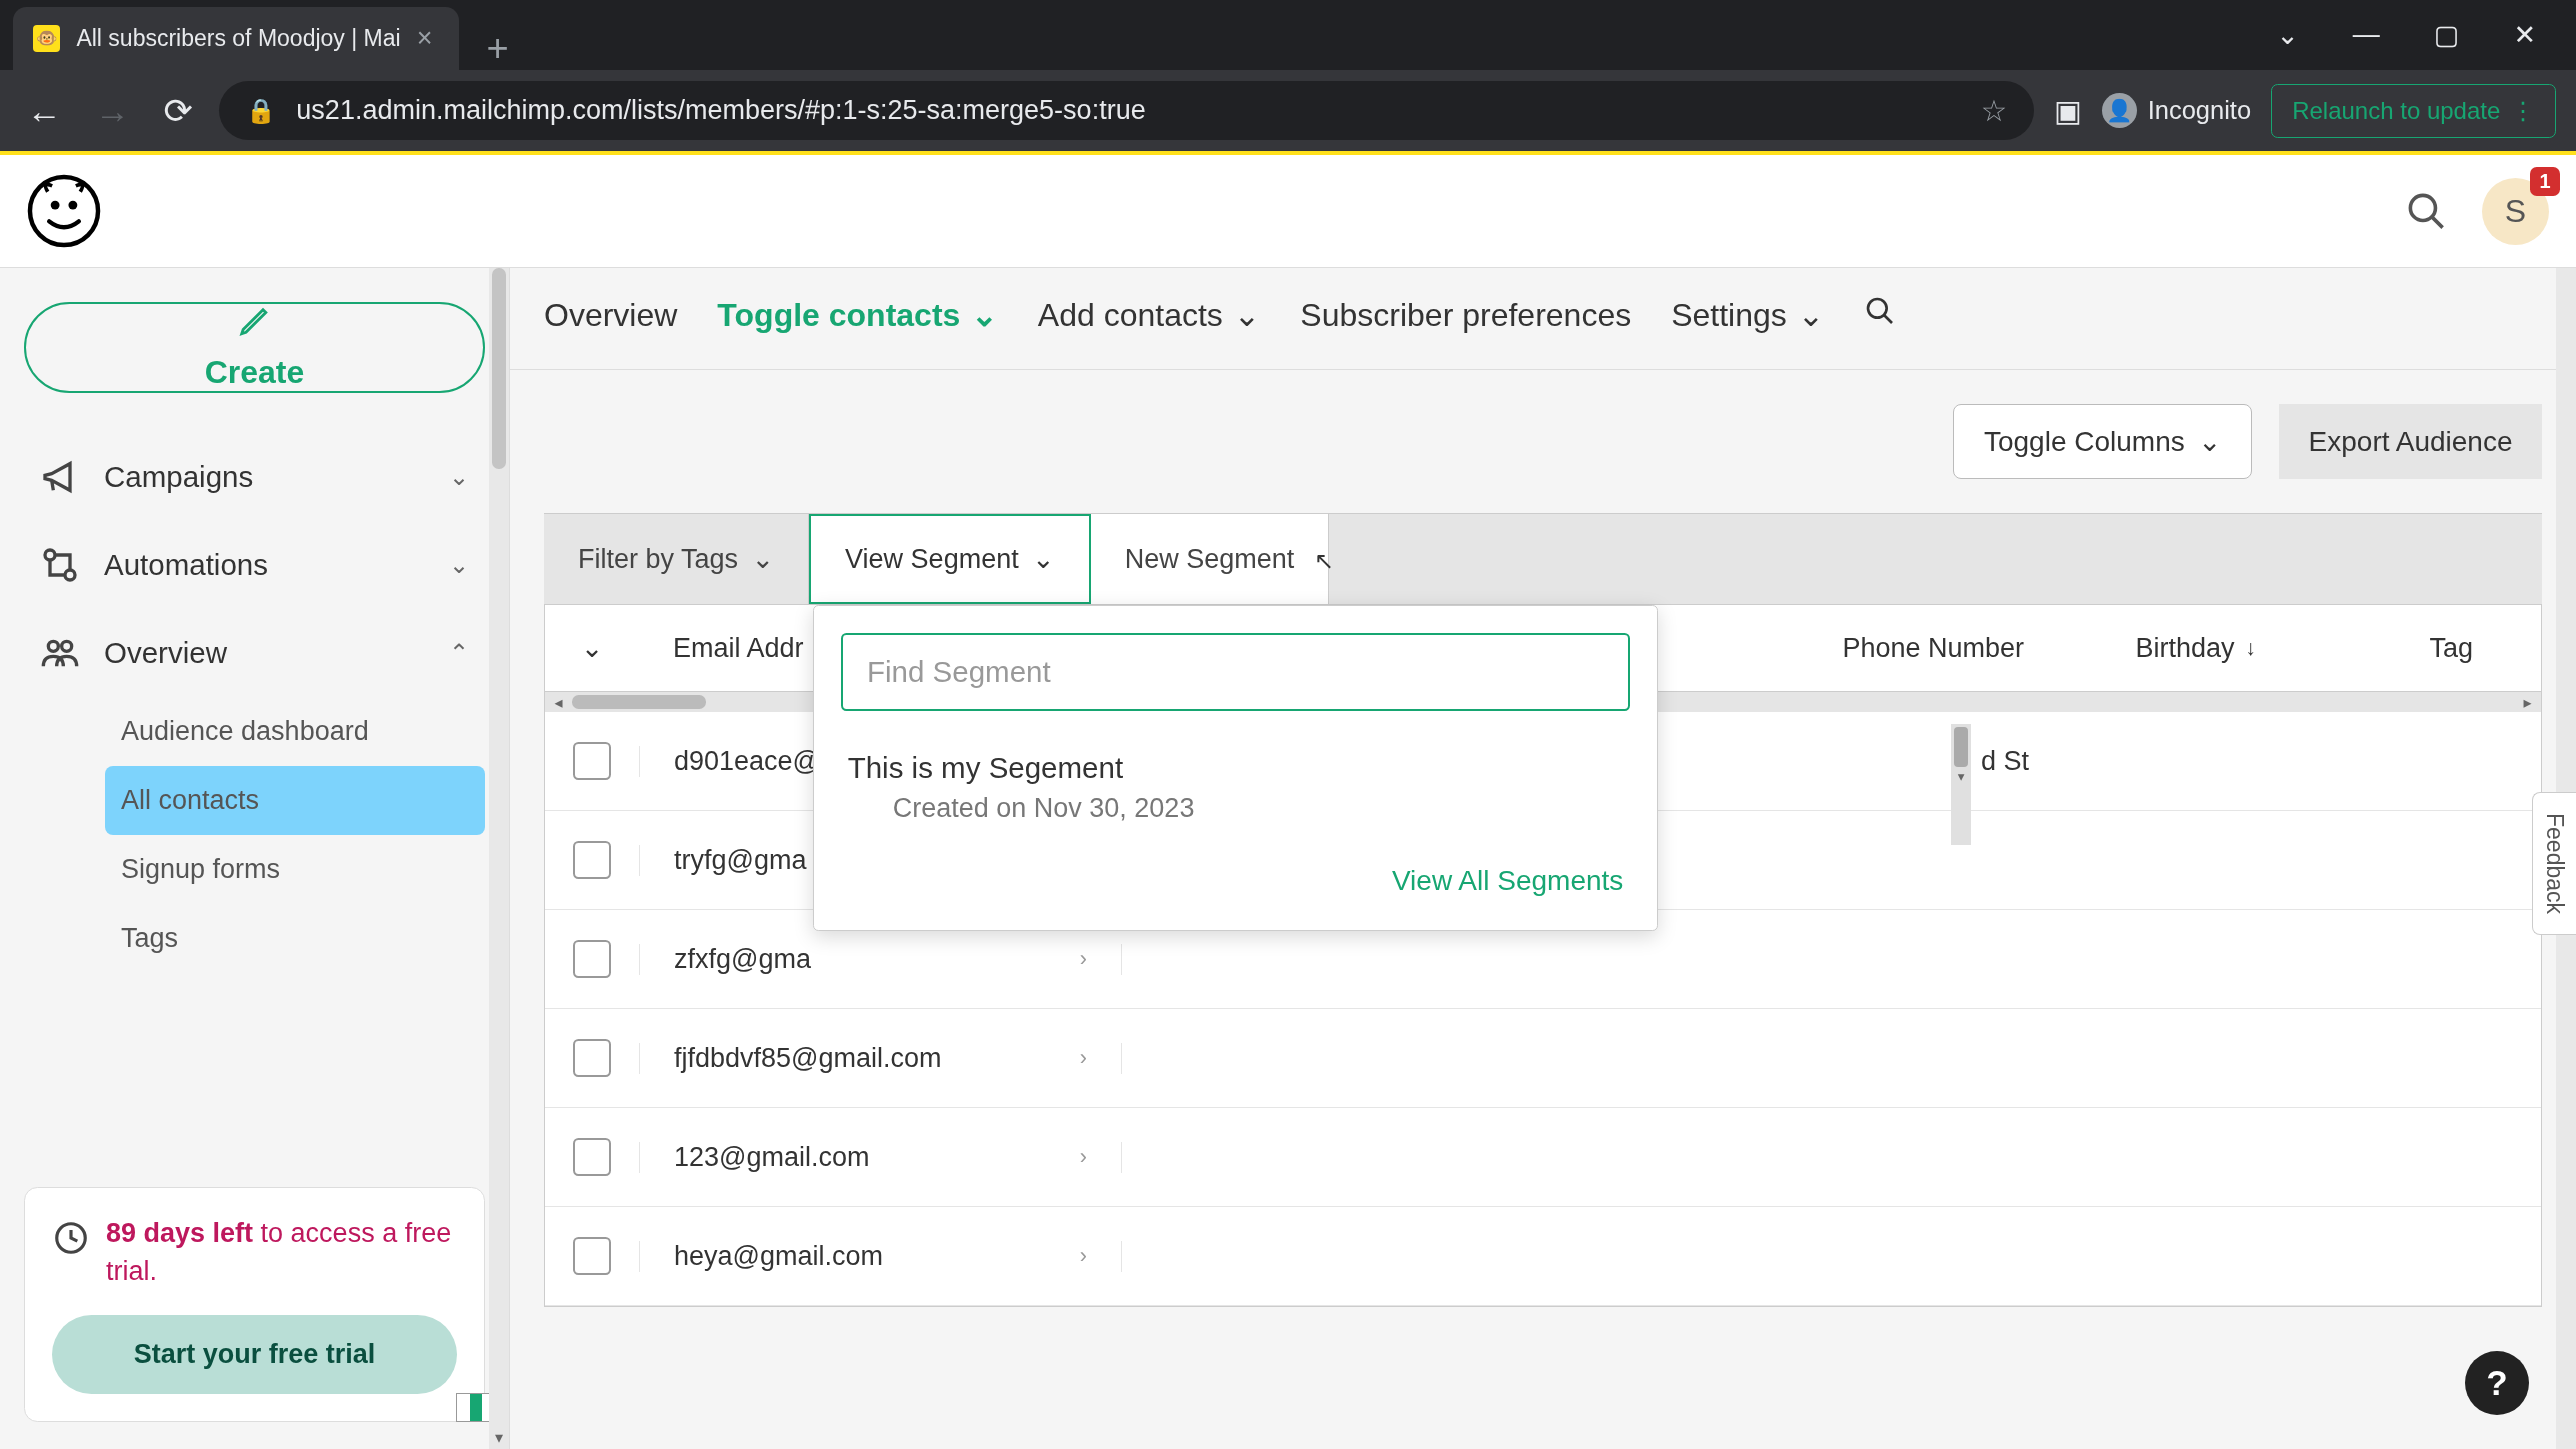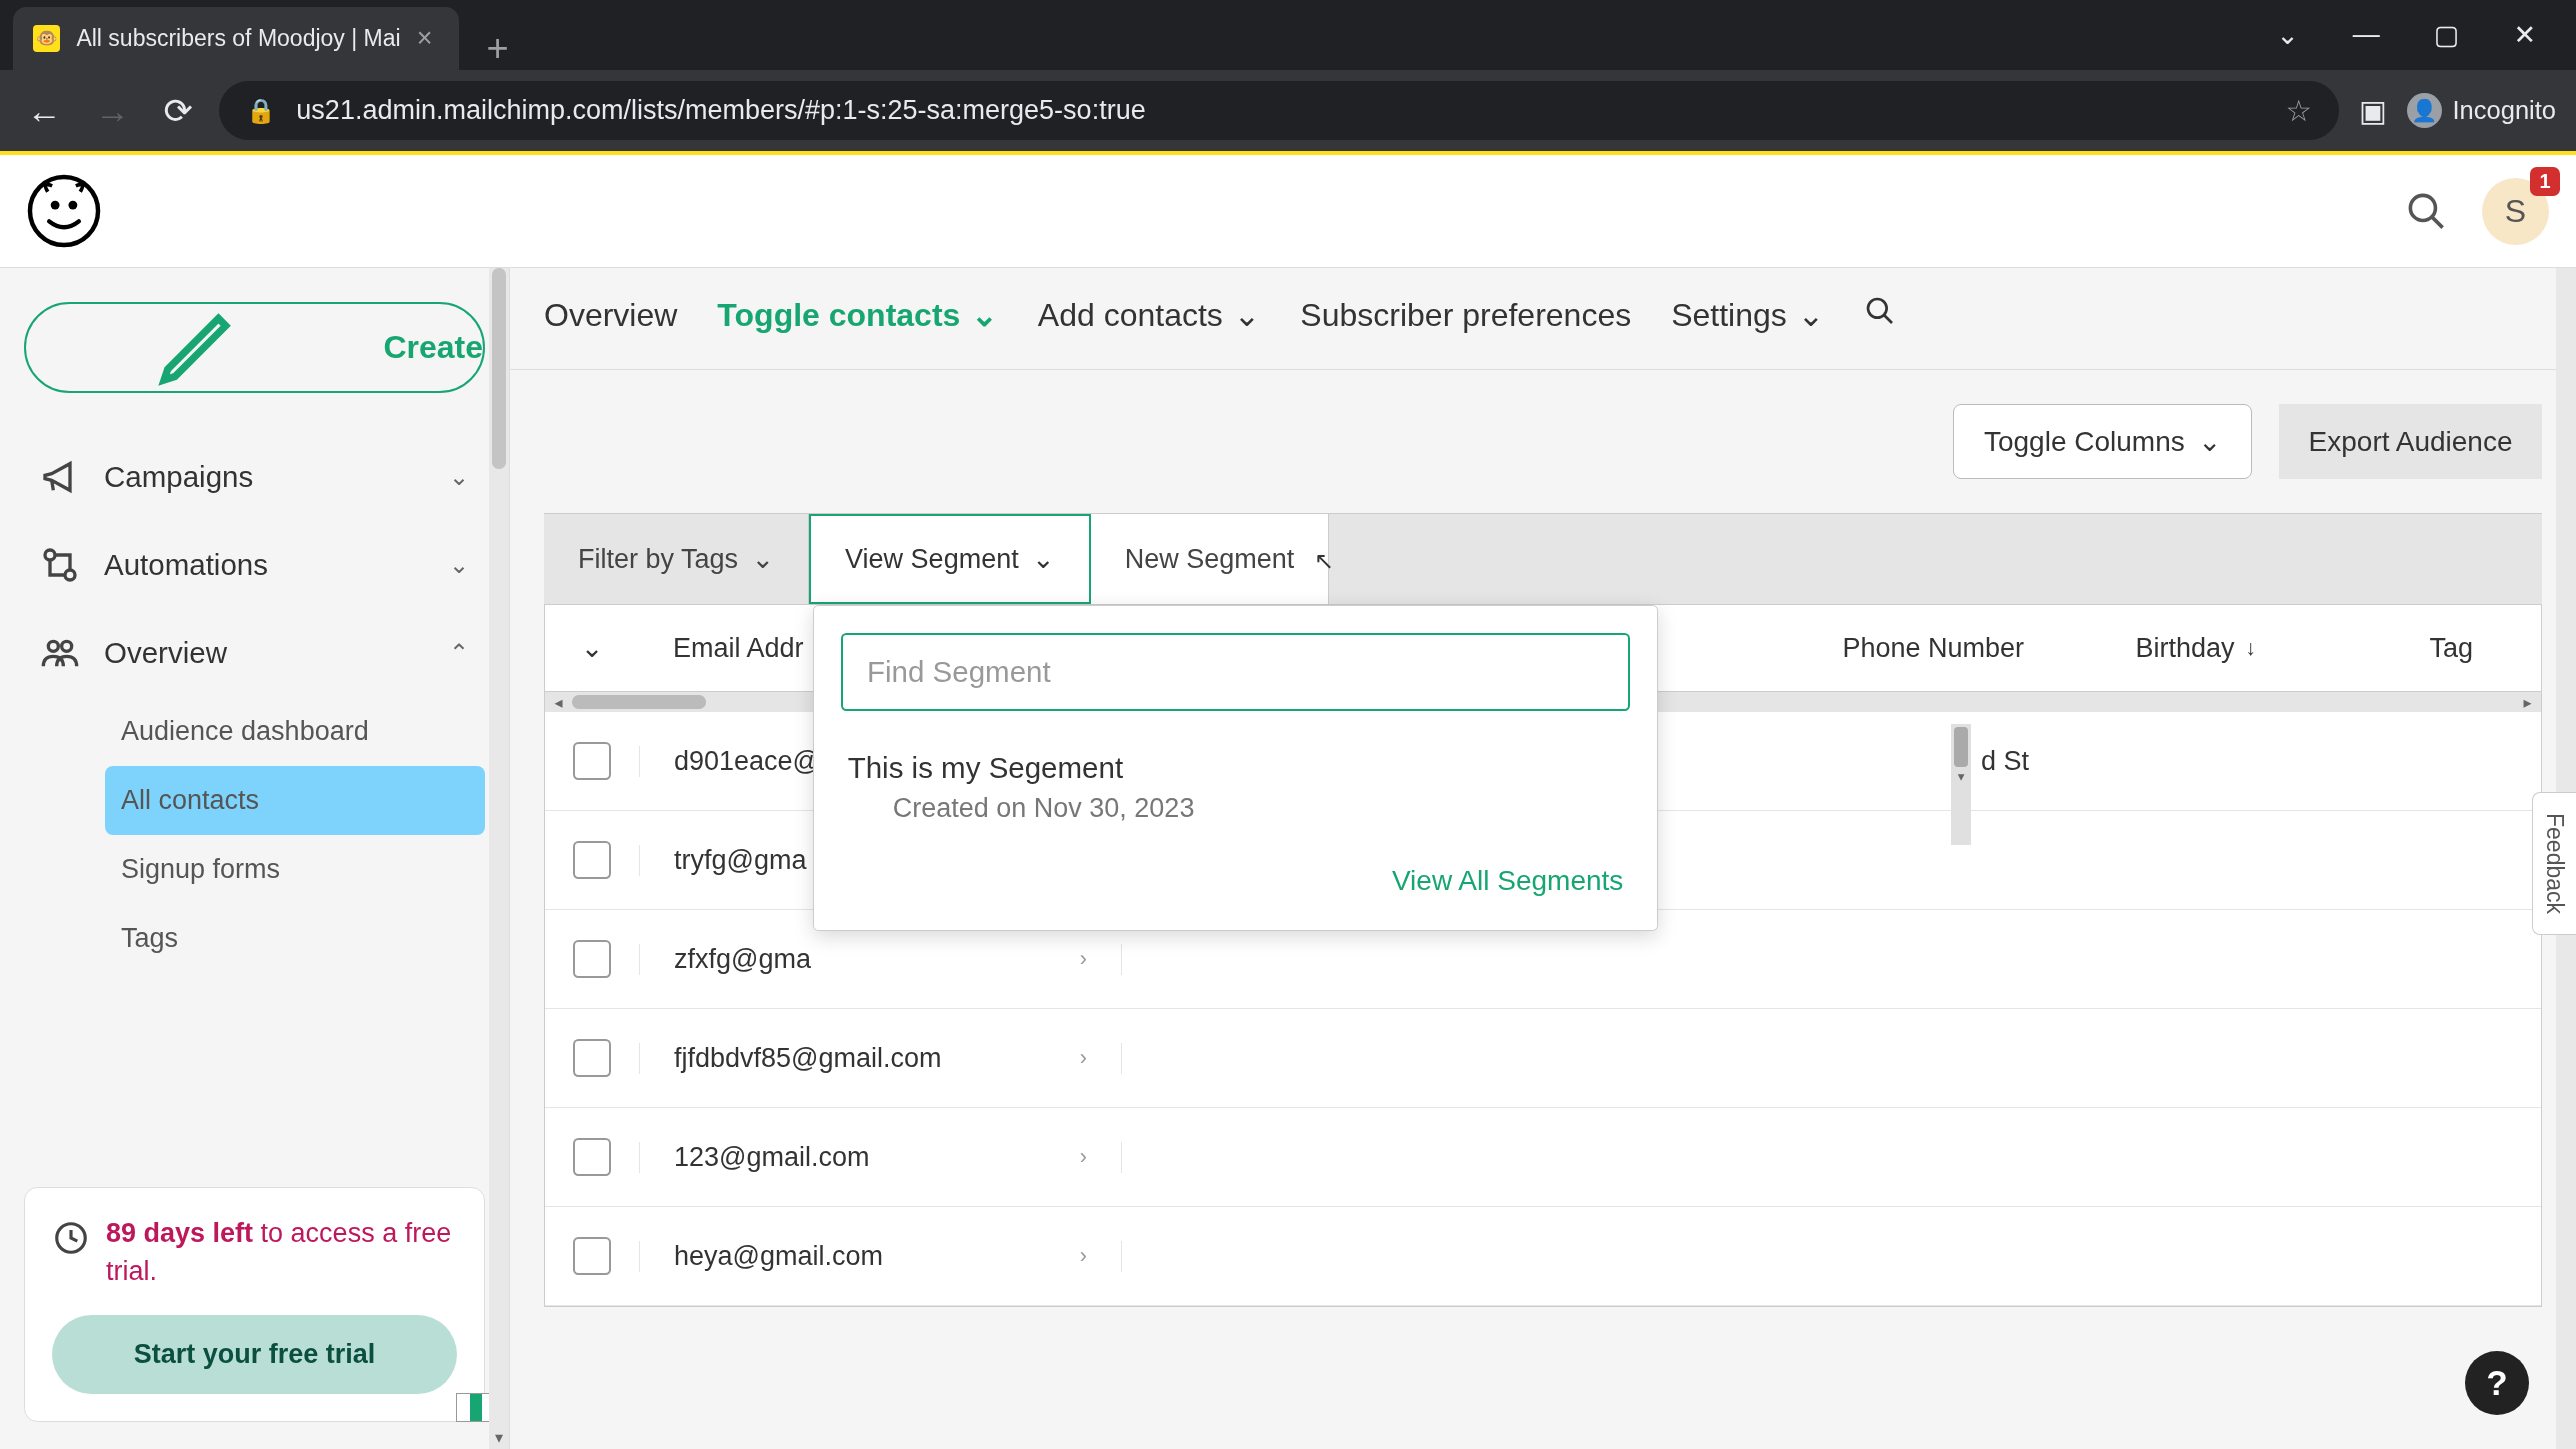--- a/index.html
+++ b/index.html
@@ -40,21 +40,21 @@
 .avatar-badge { position: absolute; top: -10.7px; right: -10.7px; background: #d32f2f; color: #fff; border-radius: 6.7px; width: 29.5px; height: 29.5px; display: flex; align-items: center; justify-content: center; font-size: 20px; font-weight: 700; }
 
 
 .app-body { display: flex; height: calc(1449px - 70px - 81px - 4px - 113px); }
 .sidebar { width: 510px; background: #f5f5f5; border-right: 1.3px solid #ddd; position: relative; display: flex; flex-direction: column; }
 .sidebar-scroll { position: absolute; right: 0; top: 0; bottom: 0; width: 20px; background: #e8e8e8; }
 .sidebar-scroll-thumb { position: absolute; left: 2.7px; right: 2.7px; top: 0; height: 201px; background: #c4c4c4; border-radius: 6.7px; }
 .sidebar-scroll-arrow-down { position: absolute; bottom: 0; left: 0; right: 0; height: 24px; display: flex; align-items: center; justify-content: center; color: #666; font-size: 16px; }
 
 .sidebar-inner { padding: 34px 24px 0 24px; flex: 1; overflow: hidden; }
-.create-btn { width: 100%; height: 91px; border: 2px solid #17a672; border-radius: 47px; background: transparent; color: #17a672; font-size: 32px; font-weight: 600; display: flex; align-items: center; justify-content: center; gap: 16px; cursor: pointer; margin-bottom: 40px; }
+.create-btn { width: 100%; height: 91px; border: 2px solid #17a672; border-radius: 47px; background: transparent; color: #17a672; font-size: 32px; font-weight: 600; display: flex; align-items: center; justify-content: center; gap: 16px; cursor: pointer; margin-bottom: 40px; flex-direction: column; }
 
 .nav-item { display: flex; align-items: center; gap: 24px; padding: 24px 16px; cursor: pointer; border-radius: 10.7px; }
 .nav-icon { width: 40px; height: 40px; color: #444; flex-shrink: 0; }
 .nav-label { font-size: 29.5px; color: #333; flex: 1; }
 .nav-chevron { color: #666; font-size: 24px; }
 .nav-sub { padding-left: 81px; }
 .nav-sub-item { padding: 19px 16px; font-size: 27px; color: #555; cursor: pointer; border-radius: 8px; }
 .nav-sub-item.active { background: #7dd3fc; }
 
 .trial-card { margin: 27px 24px; padding: 27px; background: #fff; border: 1.3px solid #ddd; border-radius: 13.4px; }
@@ -154,20 +154,24 @@
   <div class="url-bar">
     <span class="lock-icon">🔒</span>
     <span class="url-text">us21.admin.mailchimp.com/lists/members/#p:1-s:25-sa:merge5-so:true</span>
     <span class="url-star">☆</span>
   </div>
   <span class="toolbar-icon">▣</span>
   <div class="incognito-badge">
     <span class="incognito-icon">👤</span>
     <span>Incognito</span>
   </div>
+  <div class="relaunch-btn">
+    <span>Relaunch to update</span>
+    <span>⋮</span>
+  </div>
 </div>
 
 <div class="yellow-line"></div>
 
 <div class="app-header">
   <div class="mc-logo">
     <svg viewBox="0 0 100 100">
         <circle cx="50" cy="50" r="46" fill="none" stroke="#000" stroke-width="6"></circle>
         <circle cx="38" cy="42" r="6" fill="#000"></circle>
         <circle cx="62" cy="42" r="6" fill="#000"></circle>

